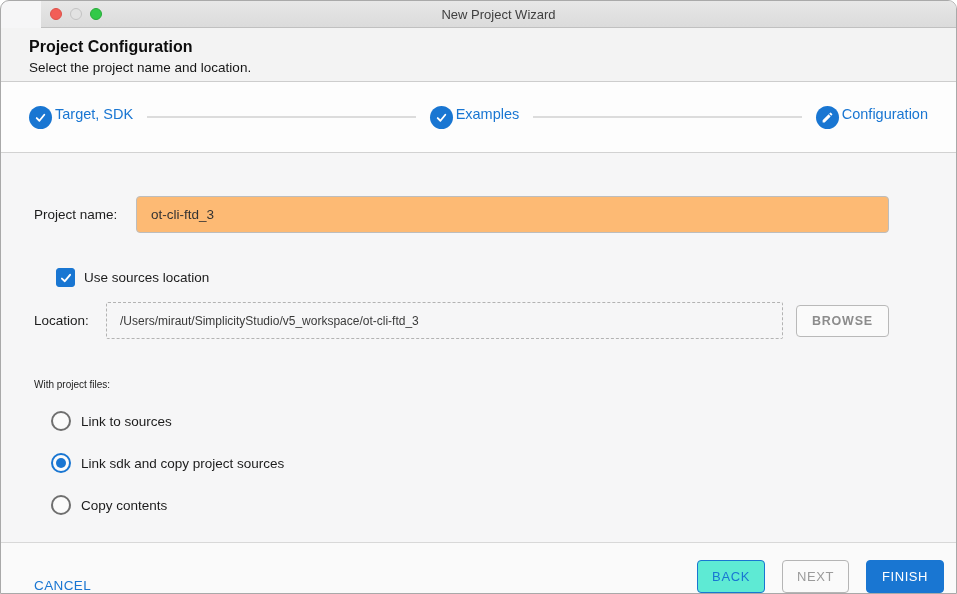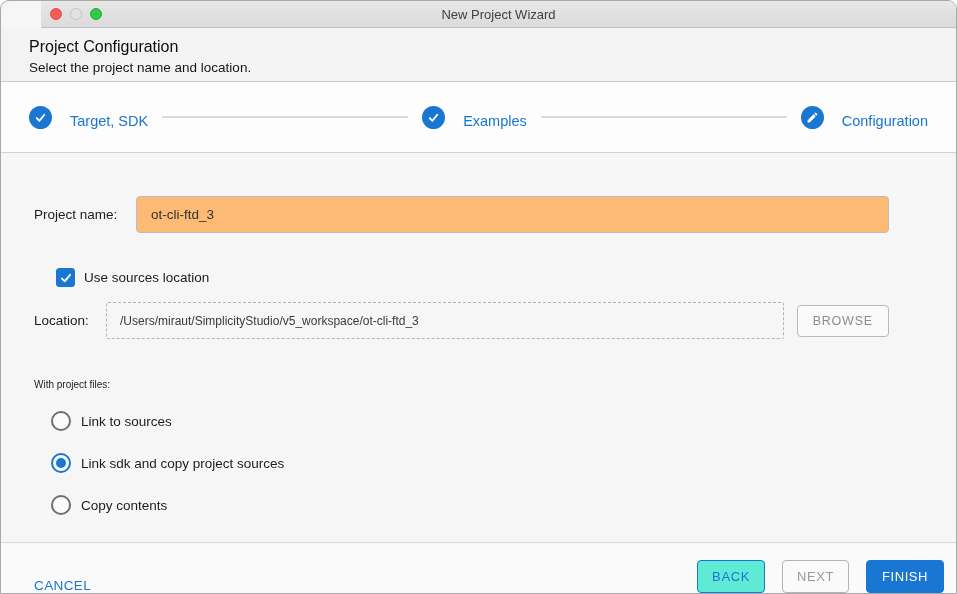--- a/index.html
+++ b/index.html
@@ -37,31 +37,31 @@
     position: absolute; left: 0; right: 0; text-align: center;
     font-size: 13px; color: #404040;
   }
   
   .header {
     flex: 0 0 54px;
     background: #f3f3f3;
     border-bottom: 1px solid #cdcdcd;
     padding: 8px 30px 0 28px;
   }
-  .header h1 { font-size: 16px; font-weight: normal; color: #0d0d0d; line-height: 22px; }
+  .header h1 { font-size: 16px; font-weight: bold; color: #0d0d0d; line-height: 22px; }
   .header p  { font-size: 13.5px; color: #161616; line-height: 19px; }
   
   .stepper {
     flex: 0 0 71px;
     background: #fdfdfd;
     border-bottom: 1px solid #d2d2d2;
     display: flex; align-items: center;
     padding: 0 28px;
   }
-  .step { display: flex; align-items: flex-end; gap: 18px; }
+  .step { display: flex; align-items: flex-start; gap: 3px; }
   .step-circle {
     width: 23px; height: 23px; border-radius: 50%;
     background: #1976d2;
     display: flex; align-items: center; justify-content: center;
     flex: 0 0 23px;
   }
   .step-circle svg { width: 13px; height: 13px; display: block; }
   .step-label { font-size: 14.5px; color: #1976d2; font-weight: 500; white-space: nowrap; }
   .step-connector { flex: 1 1 auto; height: 2px; background: #dcdcdc; margin: 0 14px; }
   
@@ -105,21 +105,21 @@
     font-size: 12px; color: #3a3a3a;
     font-family: "Liberation Sans", sans-serif;
     outline: none;
   }
   .browse-btn {
     margin-left: 13px;
     height: 32px; padding: 0 15px;
     background: #fafafa;
     border: 1px solid #b9b9b9; border-radius: 4px;
     font-size: 12.5px; letter-spacing: 0.8px;
-    color: #8c8c8c; font-weight: 400;
+    color: #8c8c8c; font-weight: 700;
     font-family: "Liberation Sans", sans-serif;
   }
   .group-label { margin-top: 40px; font-size: 10px; }
   .radio-row { display: flex; align-items: center; margin-top: 20px; padding-left: 17px; height: 22px; }
   .radio {
     width: 20px; height: 20px; border-radius: 50%;
     border: 2px solid #6f6f6f; background: #fbfbfb;
     display: flex; align-items: center; justify-content: center;
     flex: 0 0 20px;
   }

